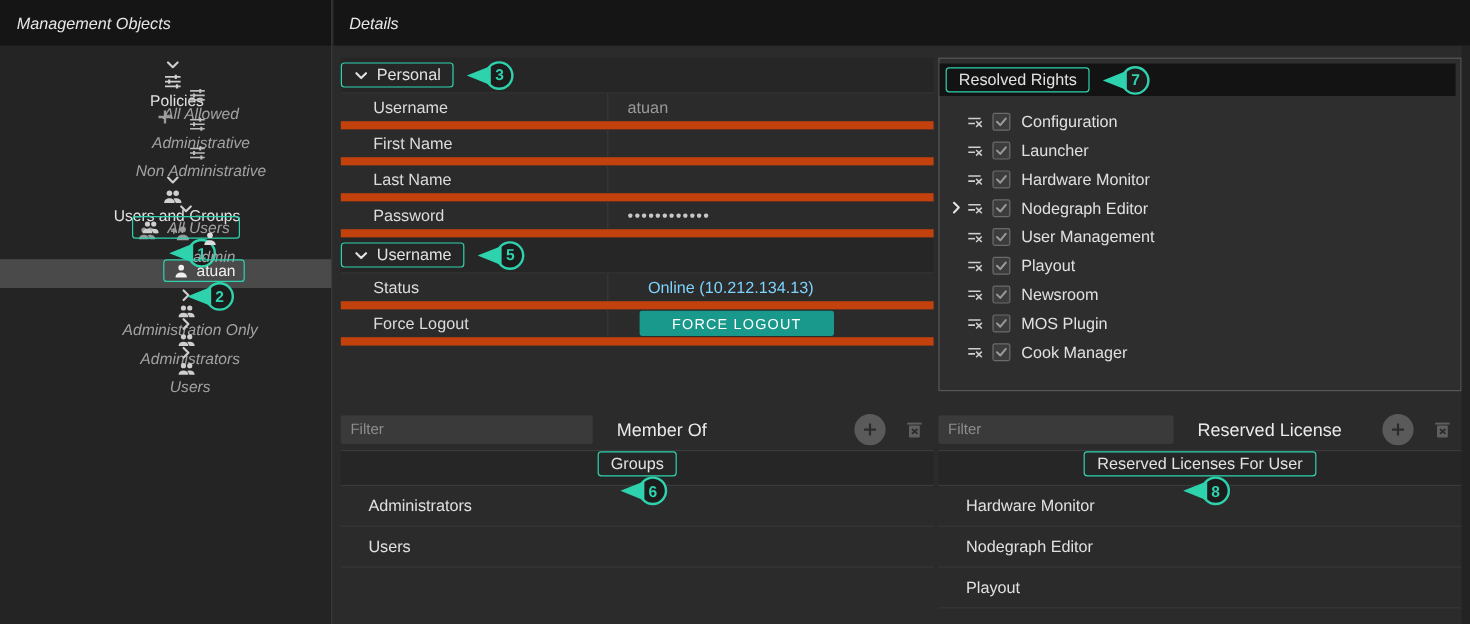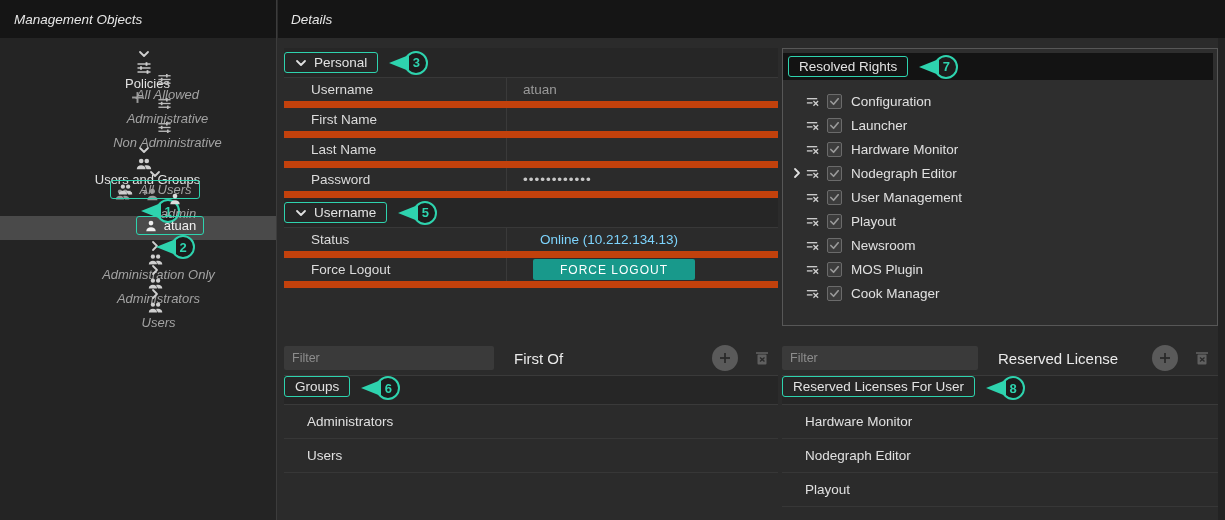--- a/index.html
+++ b/index.html
@@ -60,21 +60,21 @@
   .bottom-left{position:absolute;left:284px;top:344px;width:494px;}
   .bottom-right{position:absolute;left:782px;top:344px;width:436px;}
   .toolbar{height:28px;display:flex;align-items:center;}
   .filter-input{height:24px;background:#3a3a3a;border:none;border-radius:2px;color:#c0c0c0;padding:0 8px;font-size:12.5px;outline:none;}
   .filter-input::placeholder{color:#8d8d8d;}
   .bl-input{width:210px;}
   .br-input{width:196px;}
   .toolbar-title{margin-left:20px;font-size:15px;color:#eaeaea;white-space:nowrap;}
   .plus-btn{width:26px;height:26px;border-radius:50%;background:#5a5a5a;display:flex;align-items:center;justify-content:center;margin-left:auto;cursor:pointer;flex:none;}
   .trash-btn{margin-left:16px;margin-right:8px;opacity:.55;cursor:pointer;flex:none;display:flex;}
-  .list-hdr{height:30px;background:var(--bg-sect);border-top:1px solid #3a3a3a;border-bottom:1px solid #3a3a3a;display:flex;align-items:flex-start;font-size:13.5px;margin-top:3px;}
+  .list-hdr{height:30px;background:var(--bg-sect);border-top:1px solid #3a3a3a;border-bottom:1px solid #3a3a3a;display:flex;align-items:center;font-size:13.5px;margin-top:3px;flex-direction:column;}
   .list-row{height:34px;display:flex;align-items:center;padding-left:23px;font-size:13.5px;color:#e0e0e0;border-bottom:1px solid #373737;}
 
   
   .rights-panel{position:absolute;left:782px;top:48px;width:436px;height:278px;background:#2e2e2e;border:1px solid #575757;}
   .rights-hdrbar{height:27px;background:#131313;margin:4px 4px 0 0;display:flex;align-items:center;padding-left:5px;}
   .rights-hdrbar .ann-box{font-size:13.5px;background:#131313;}
   .rights-list{padding:9px 0 0 8px;}
   .rights-row{height:24px;display:flex;align-items:center;font-size:13.5px;color:#e0e0e0;}
   .rights-row .rslot{width:14px;display:flex;align-items:center;flex:none;}
   .rights-row .ricon{margin-right:7px;display:flex;flex:none;}
@@ -378,21 +378,21 @@
       <div class="field-label">Force Logout</div>
       <div class="field-value">
         <span class="btn-teal">FORCE LOGOUT</span>
       </div>
     </div>
   </div>
 
   <div class="bottom-left">
     <div class="toolbar">
       <input class="filter-input bl-input" placeholder="Filter" style="">
-      <span class="toolbar-title">First Of</span>
+      <span class="toolbar-title">Member Of</span>
       <span class="plus-btn">
           <svg width="12" height="12" color="#2b2b2b">
             <use href="#i-plus"></use>
           </svg>
         </span>
       <span class="trash-btn">
           <svg width="16" height="16" color="#8a8a8a">
             <use href="#i-trash"></use>
           </svg>
         </span>

